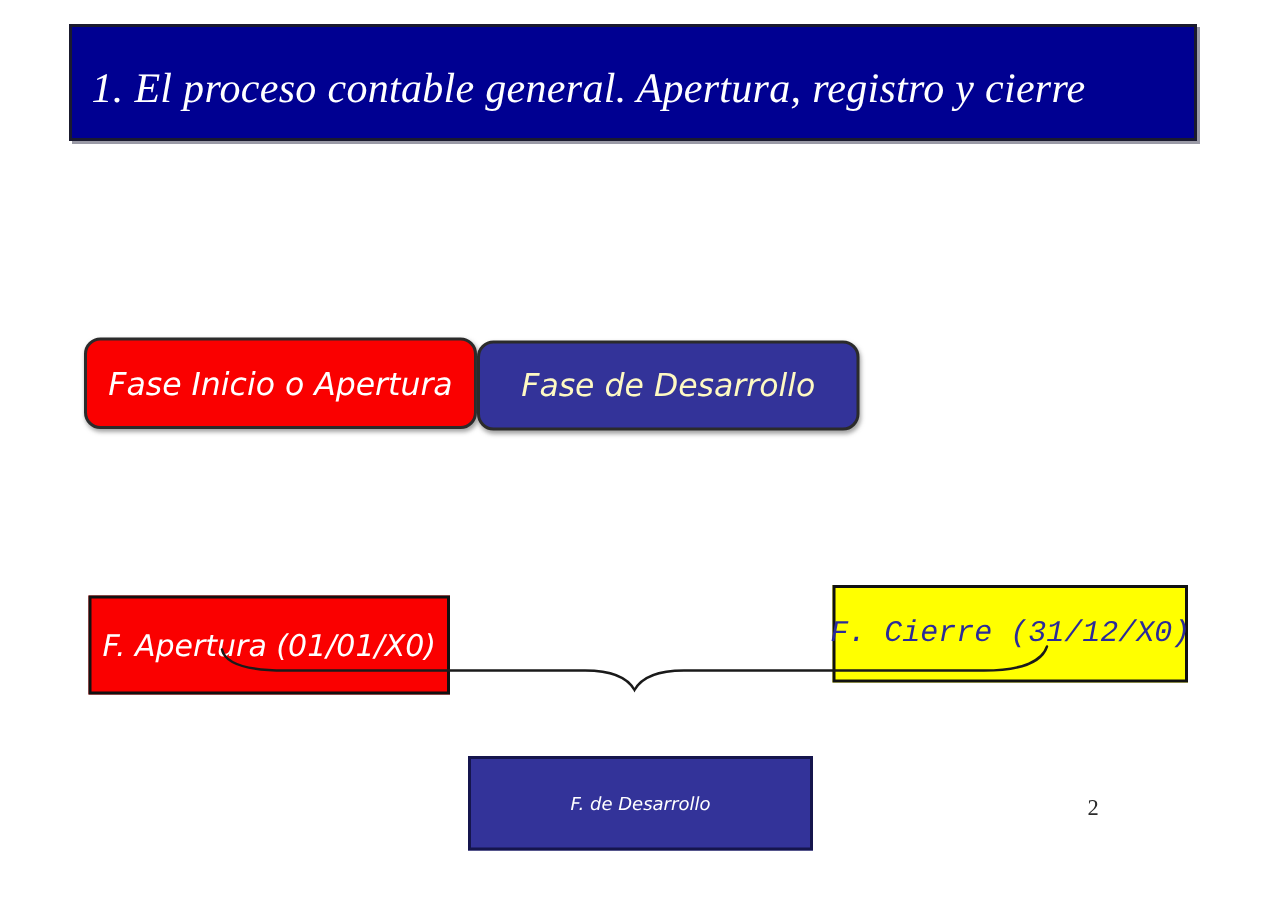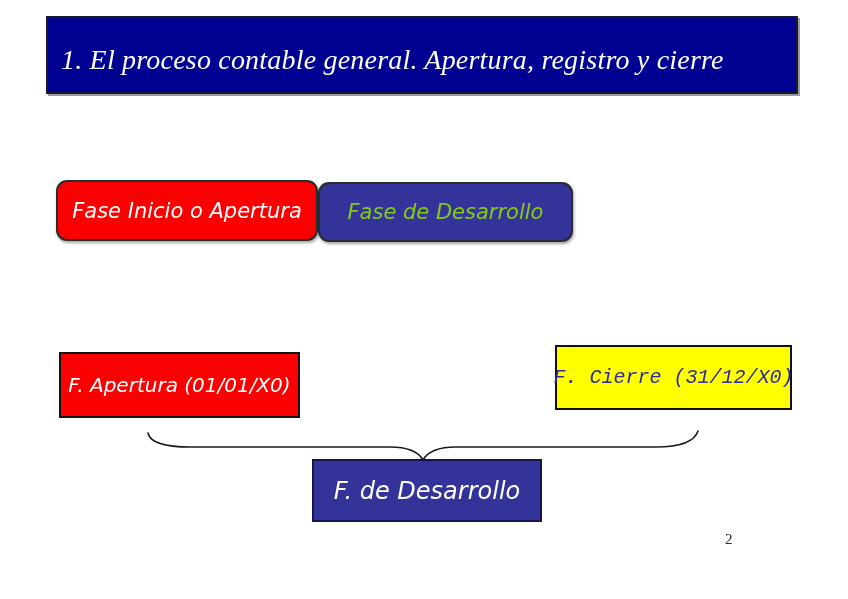--- a/index.html
+++ b/index.html
@@ -43,38 +43,39 @@
 
   
   .box {
     position: absolute;
     display: flex;
     align-items: center;
     justify-content: center;
     font-style: italic;
     white-space: nowrap;
     box-sizing: border-box;
+    margin-top: 45px;
   }
 
   
   .phase {
     border: 2px solid #2b2b2b;
     border-radius: 11px;
     box-shadow: 1px 2px 3px rgba(90,90,90,0.55);
     font-size: 21px;
   }
   .phase-red {
     left: 56px; top: 180px; width: 262px; height: 61px;
     background: #fa0000;
     color: #ffffff;
   }
   .phase-blue {
     left: 318px; top: 182px; width: 255px; height: 60px;
     background: #333399;
-    color: #84cc16;
+    color: #fef9c3;
   }
   .phase-yellow {
     left: 578px; top: 181px; width: 207px; height: 59px;
     background: #ffff00;
     color: #2b2b99;
   }
 
   
   .date-box {
     border: 2px solid #111111;
@@ -91,21 +92,21 @@
     color: #2b2b99;
     font-family: Liberation Mono, monospace;
   }
 
   
   .dev-box {
     left: 312px; top: 459px; width: 230px; height: 63px;
     background: #333399;
     color: #ffffff;
     border: 2px solid #15154d;
-    font-size: 24px;
+    font-size: 12px;
   }
 
   
   .brace {
     position: absolute;
     left: 140px;
     top: 425px;
     width: 566px;
     height: 40px;
   }

